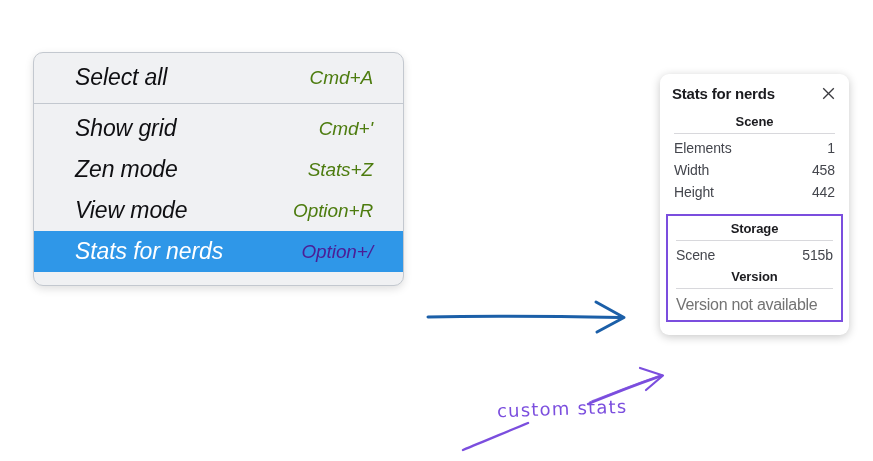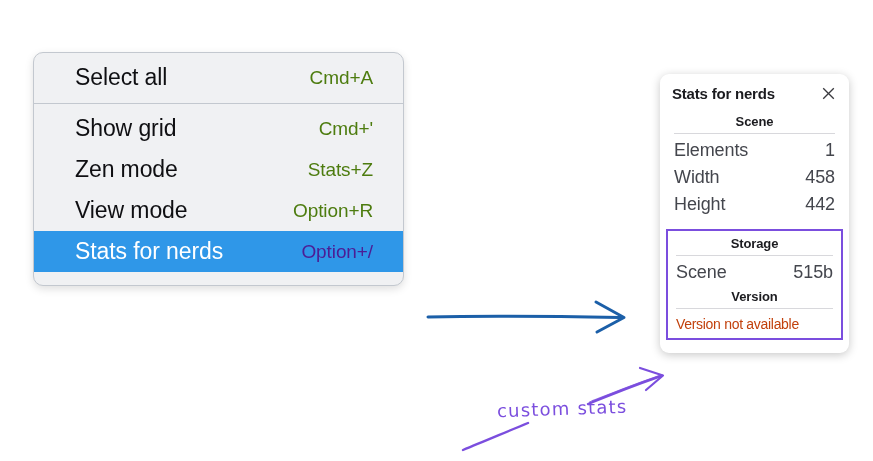--- a/index.html
+++ b/index.html
@@ -22,20 +22,21 @@
     left: 33px;
     top: 52px;
     width: 371px;
     background: #f0f1f3;
     border: 1px solid #c3c8cf;
     border-radius: 10px;
     box-shadow: 0 3px 9px rgba(0,0,0,0.13);
     box-sizing: border-box;
     overflow: hidden;
     padding-top: 4px;
+    font-style: italic;
   }
   .menu-group { }
   .menu-sep {
     height: 1px;
     background: #c3c8cf;
     margin: 5px 0 4px 0;
   }
   .menu-item {
     display: flex;
     align-items: center;
@@ -108,29 +109,29 @@
   }
   .sp-rule {
     height: 1px;
     background: #d8d8dc;
     margin: 0 2px 3px 2px;
   }
   .sp-row {
     display: flex;
     align-items: baseline;
     justify-content: space-between;
-    font-size: 18px;
+    font-size: 14px;
     color: #44464d;
     padding: 3px 2px;
     letter-spacing: -0.1px;
   }
   .sp-row .sp-val { color: #44464d; }
   .sp-note {
-    font-size: 14px;
-    color: #c2410c;
+    font-size: 16px;
+    color: #737373;
     padding: 4px 2px 0 2px;
     letter-spacing: -0.3px;
     white-space: nowrap;
   }
 
   
   .sp-highlight {
     border: 2px solid #7b4ede;
     margin: 11px -6px 0 -6px;
     padding: 2px 6px 6px 6px;

